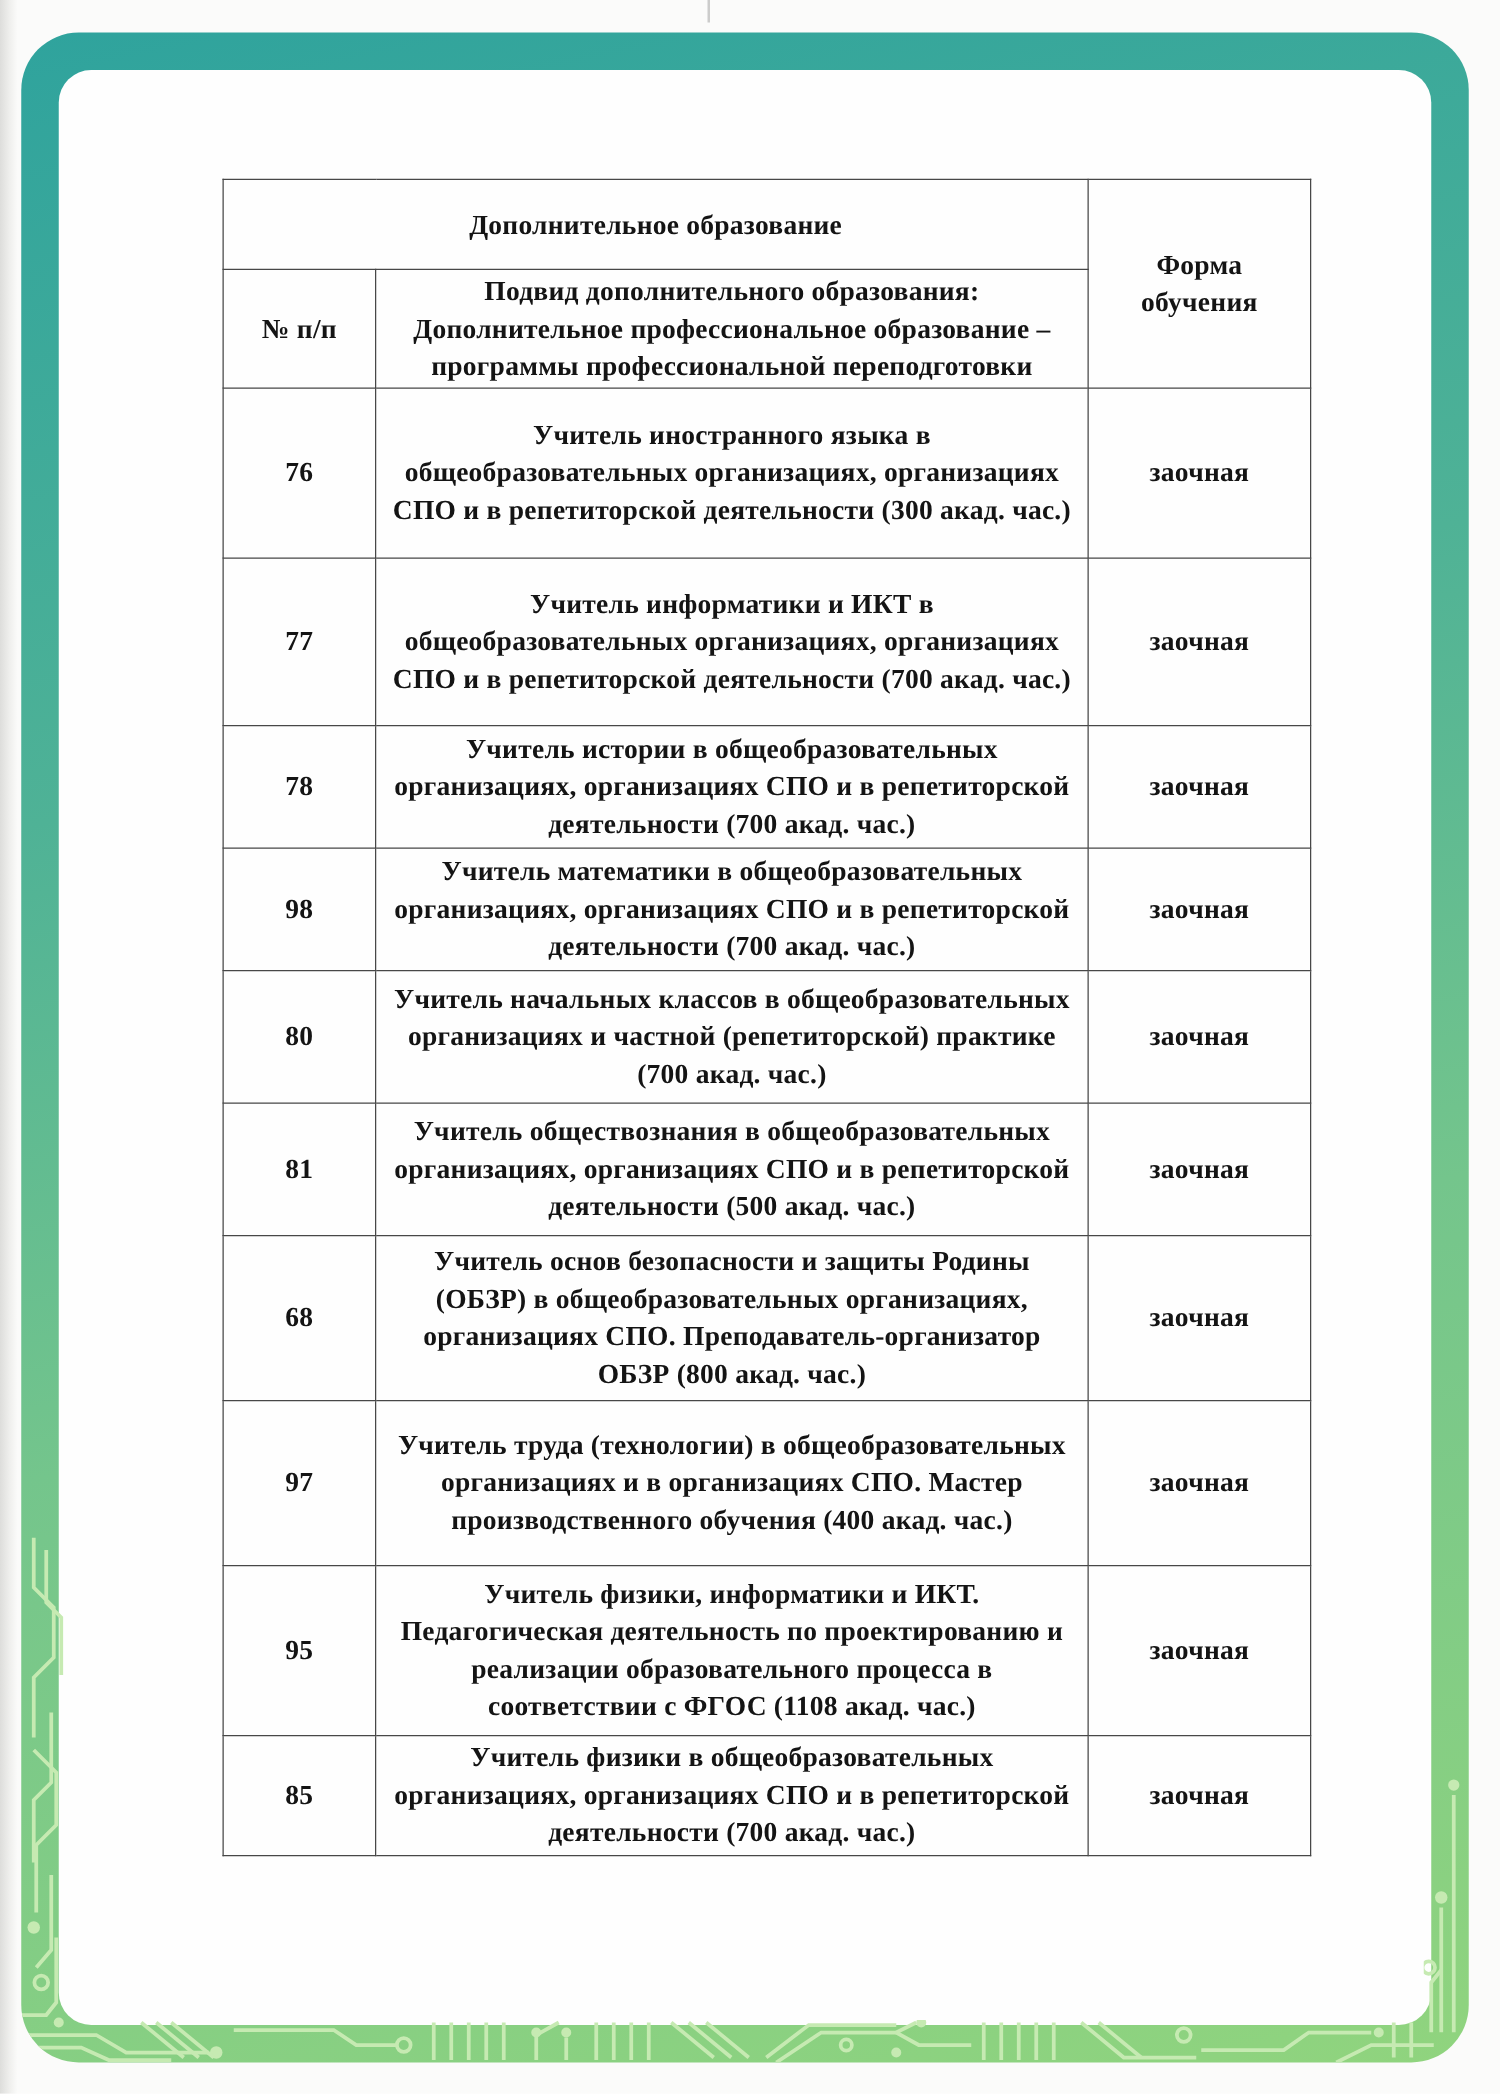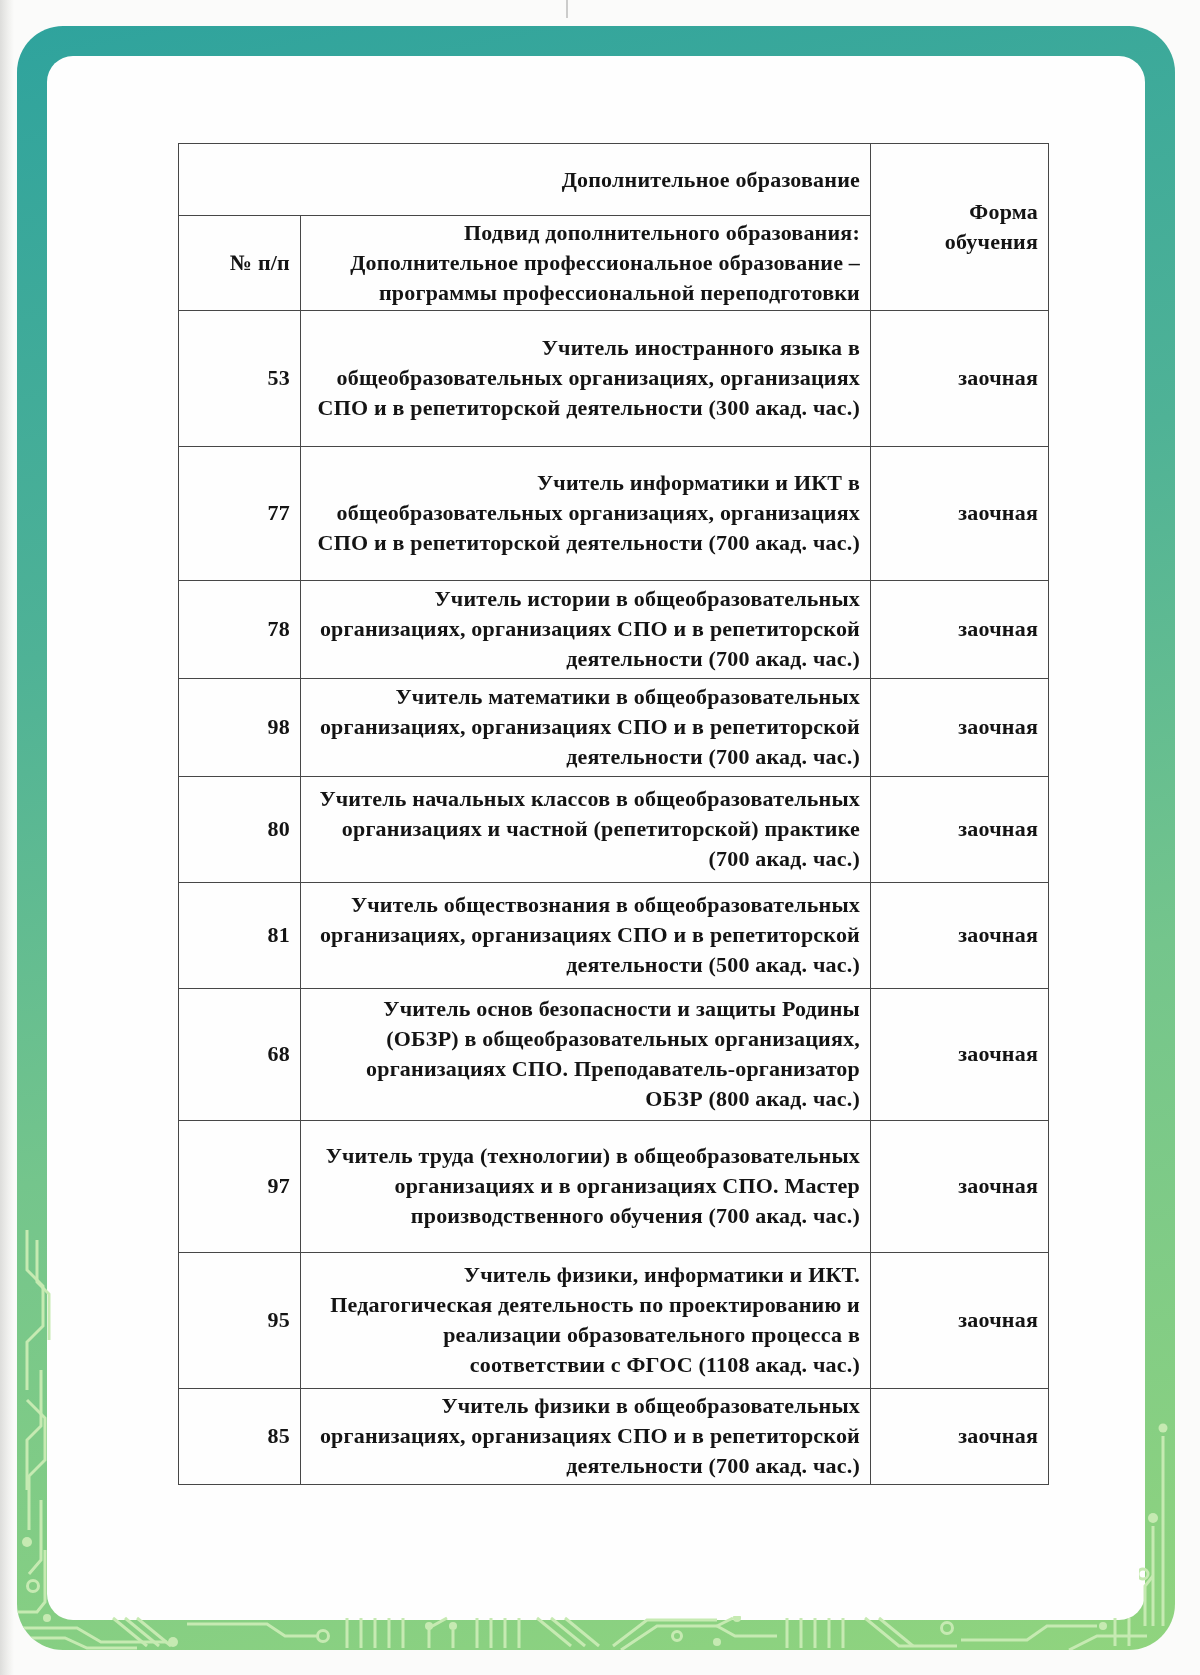--- a/index.html
+++ b/index.html
@@ -30,21 +30,21 @@
   .trace{position:absolute;}
   .trace svg{display:block;}
   
   .doc-table{
     position:absolute;left:178px;top:143px;width:870px;
     border-collapse:collapse;table-layout:fixed;
     color:#141414;font-weight:bold;
   }
   .doc-table td{
     border:1.5px solid #474747;
-    text-align:right;vertical-align:middle;
+    text-align:center;vertical-align:middle;
     padding:2px 10px;
     font-size:22px;line-height:1.36;
     letter-spacing:.2px;
   }
   .col-num{width:122px;}
   .col-prog{width:570px;}
   .col-form{width:178px;}
   tr.hrow1{height:72px;}
   tr.hrow2{height:84px;}
   tbody.rows tr:nth-child(1){height:136px;}
@@ -154,21 +154,21 @@
       <td colspan="2">Дополнительное образование</td>
       <td rowspan="2">Форма обучения</td>
     </tr>
     <tr class="hrow2">
       <td>№ п/п</td>
       <td class="c-prog">Подвид дополнительного образования: Дополнительное профессиональное образование – программы профессиональной переподготовки</td>
     </tr>
   </tbody>
   <tbody class="rows" id="rows-body">
   <tr>
-    <td>53</td>
+    <td>76</td>
     <td class="c-prog">Учитель иностранного языка в общеобразовательных организациях, организациях СПО и в репетиторской деятельности (300 акад. час.)</td>
     <td>заочная</td>
   </tr>
 
   <tr>
     <td>77</td>
     <td class="c-prog">Учитель информатики и ИКТ в общеобразовательных организациях, организациях СПО и в репетиторской деятельности (700 акад. час.)</td>
     <td>заочная</td>
   </tr>
 
@@ -197,21 +197,21 @@
   </tr>
 
   <tr>
     <td>68</td>
     <td class="c-prog">Учитель основ безопасности и защиты Родины (ОБЗР) в общеобразовательных организациях, организациях СПО. Преподаватель-организатор ОБЗР (800 акад. час.)</td>
     <td>заочная</td>
   </tr>
 
   <tr>
     <td>97</td>
-    <td class="c-prog">Учитель труда (технологии) в общеобразовательных организациях и в организациях СПО. Мастер производственного обучения (700 акад. час.)</td>
+    <td class="c-prog">Учитель труда (технологии) в общеобразовательных организациях и в организациях СПО. Мастер производственного обучения (400 акад. час.)</td>
     <td>заочная</td>
   </tr>
 
   <tr>
     <td>95</td>
     <td class="c-prog">Учитель физики, информатики и ИКТ. Педагогическая деятельность по проектированию и реализации образовательного процесса в соответствии с ФГОС (1108 акад. час.)</td>
     <td>заочная</td>
   </tr>
 
   <tr>

